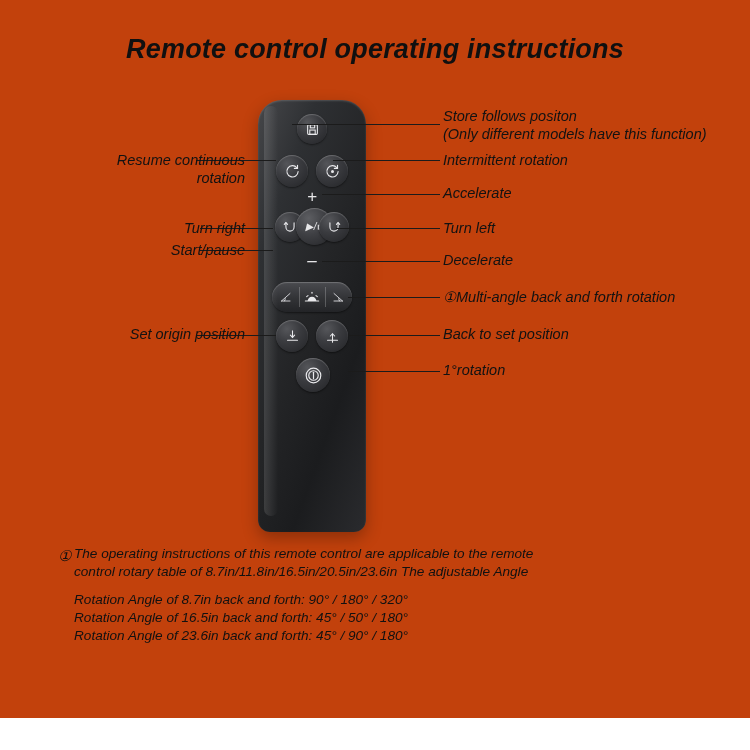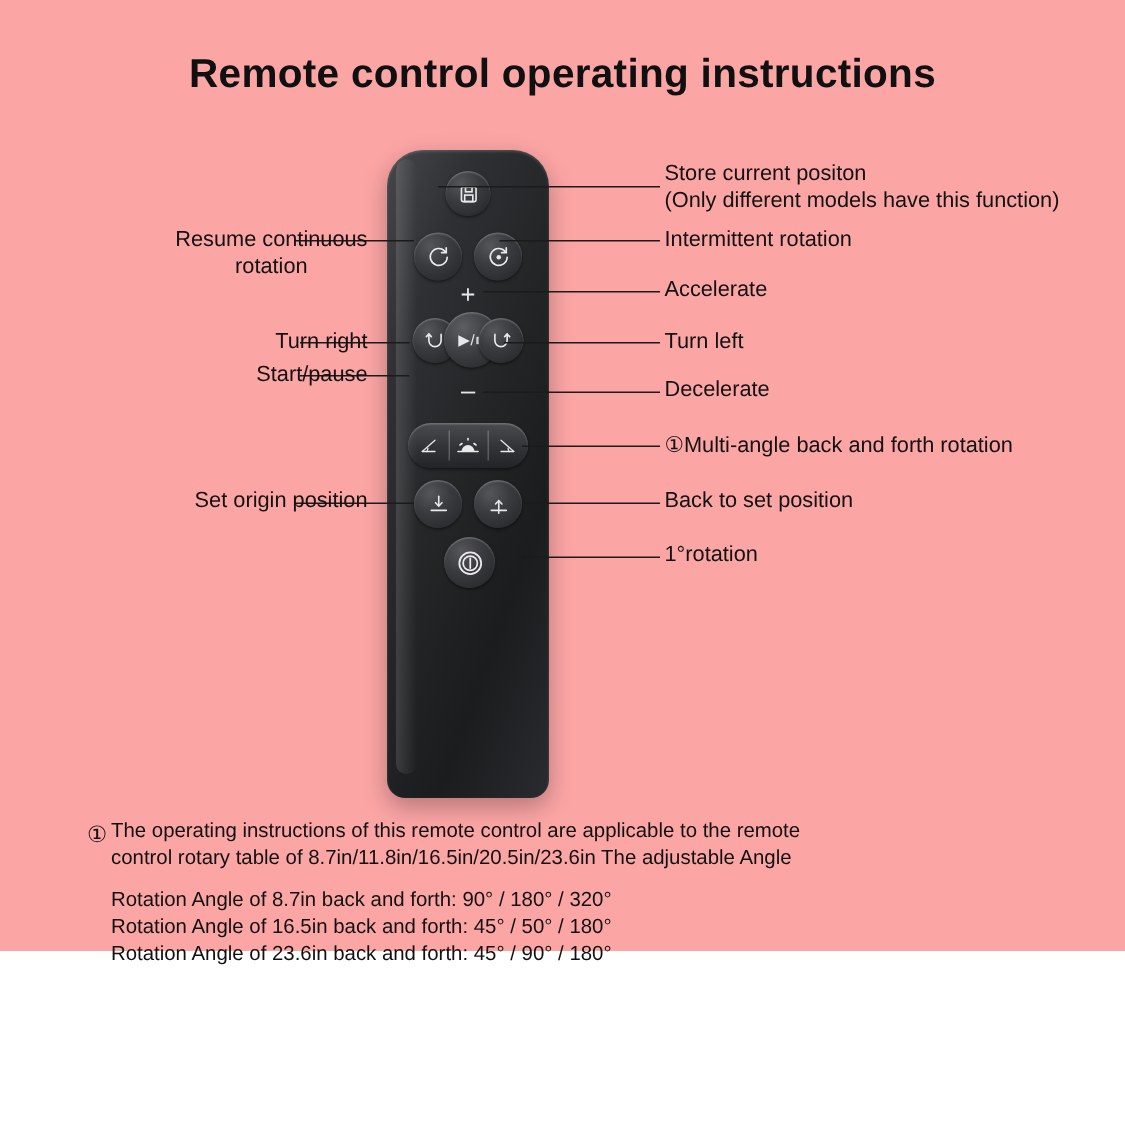--- a/index.html
+++ b/index.html
@@ -6,22 +6,23 @@
   html, body {
     margin: 0; padding: 0;
     width: 750px; height: 750px;
     background: #ffffff;
     font-family: "Liberation Sans", sans-serif;
     color: #111;
     overflow: hidden;
   }
   #page {
     position: relative;
-    width: 750px; height: 634px;
-    background: #fca5a5;
+    width: 750px; height: 718px;
+    background: #c2410c;
+    font-style: italic;
   }
 
   
   #title {
     position: absolute;
     top: 34px; left: 0; width: 750px;
     text-align: center;
     font-size: 27px;
     font-weight: 700;
     letter-spacing: 0.2px;
@@ -272,34 +273,34 @@
   <div class="line" style="left:348px; top:297px; width:92px;"></div>
   <div class="line" style="left:348px; top:335px; width:92px;"></div>
   <div class="line" style="left:348px; top:371px; width:92px;"></div>
 
   <div class="line" style="left:196px; top:160px; width:80px;"></div>
   <div class="line" style="left:200px; top:228px; width:73px;"></div>
   <div class="line" style="left:200px; top:250px; width:73px;"></div>
   <div class="line" style="left:196px; top:335px; width:80px;"></div>
 
   <div class="label right lbl-store">
-    <div>Store current positon</div>
+    <div>Store follows positon</div>
     <div class="sub">(Only different models have this function)</div>
   </div>
   <div class="label right lbl-inter">Intermittent rotation</div>
   <div class="label right lbl-accel">Accelerate</div>
   <div class="label right lbl-turnleft">Turn left</div>
   <div class="label right lbl-decel">Decelerate</div>
   <div class="label right lbl-multi">①Multi-angle back and forth rotation</div>
   <div class="label right lbl-backset">Back to set position</div>
   <div class="label right lbl-onedeg">1°rotation</div>
 
   <div class="label left lbl-resume">
     <div>Resume continuous</div>
-    <div style="text-align:center">rotation</div>
+    <div style="text-align:right">rotation</div>
   </div>
   <div class="label left lbl-turnright">Turn right</div>
   <div class="label left lbl-startpause">Start/pause</div>
   <div class="label left lbl-origin">Set origin position</div>
 
   <div id="footnote">
     <div class="fn-mark">①</div>
     <div class="fn-body">
       <div class="fn-para">
         <div class="fn-line">The operating instructions of this remote control are applicable to the remote</div>

